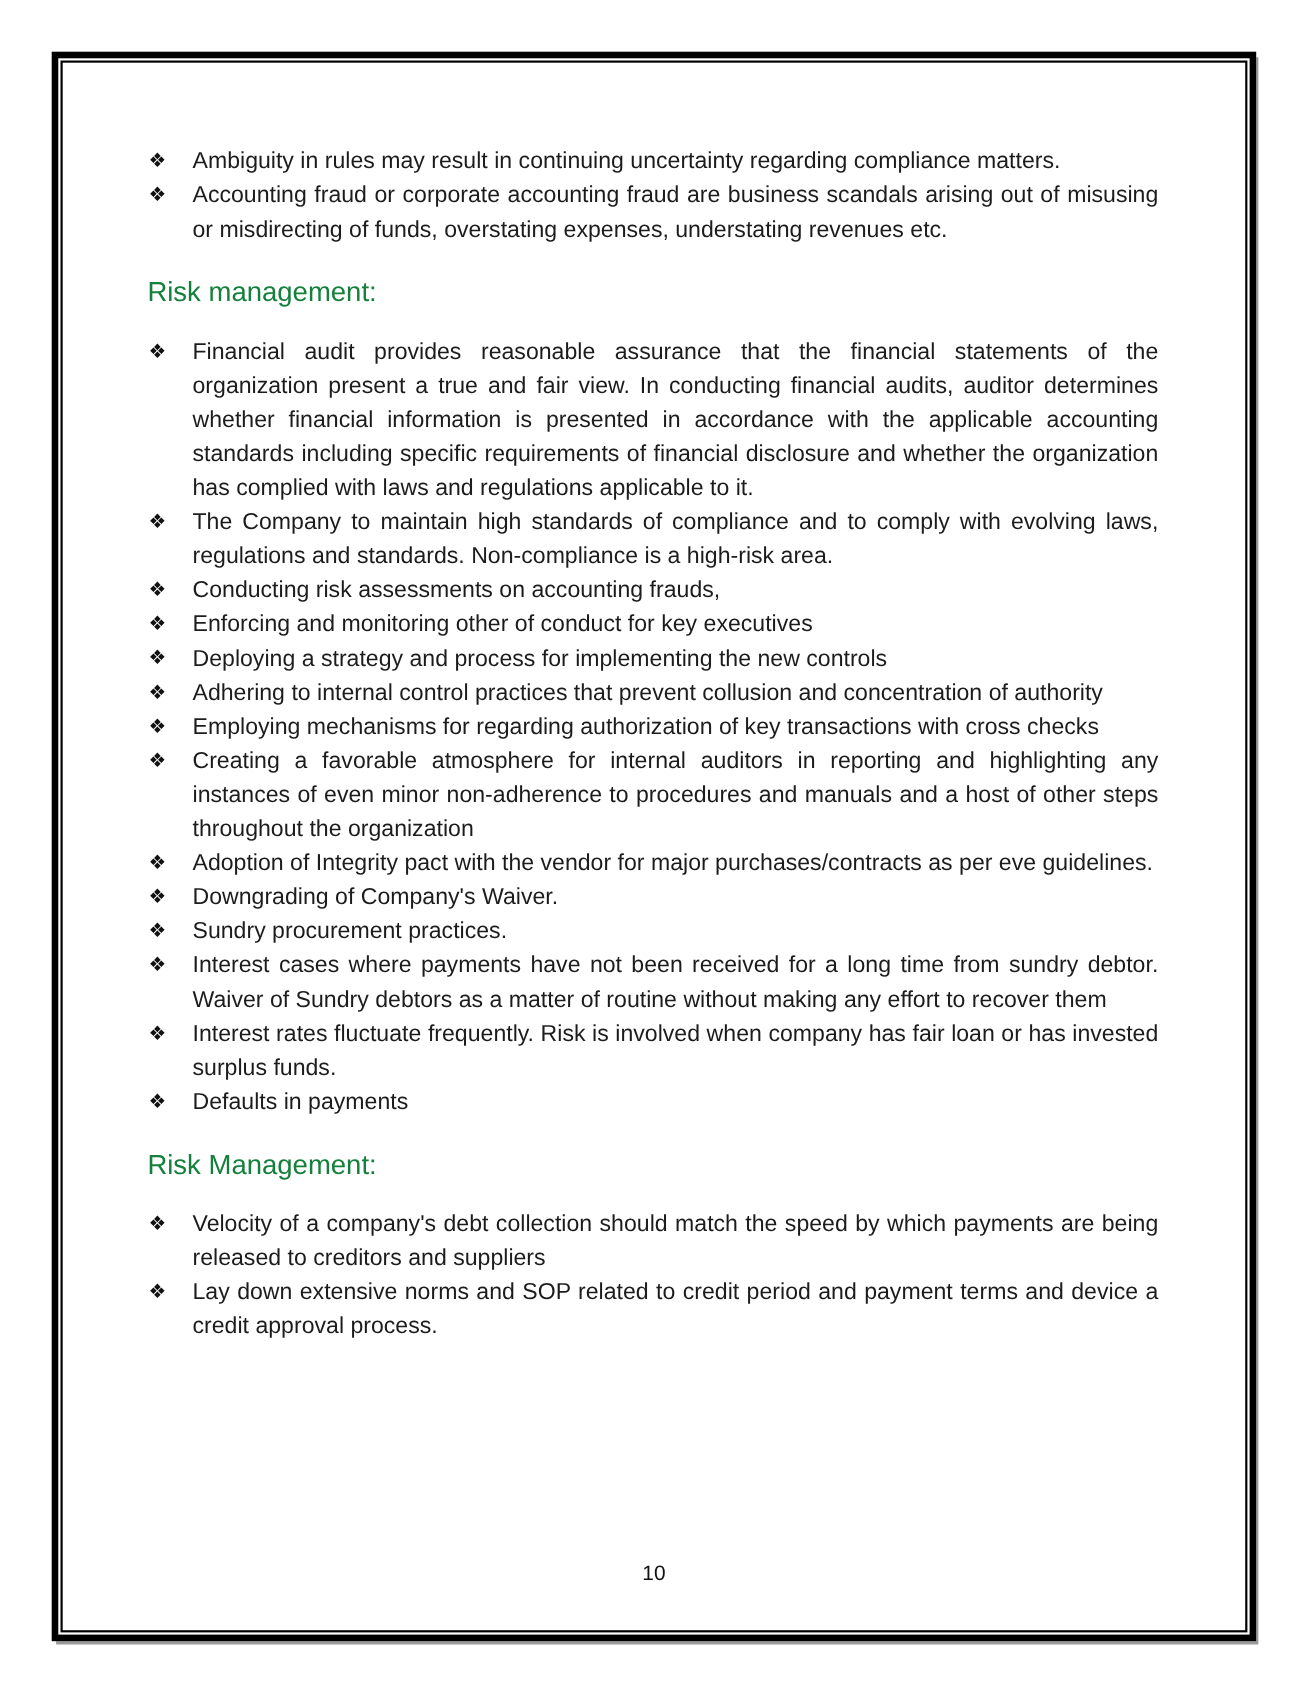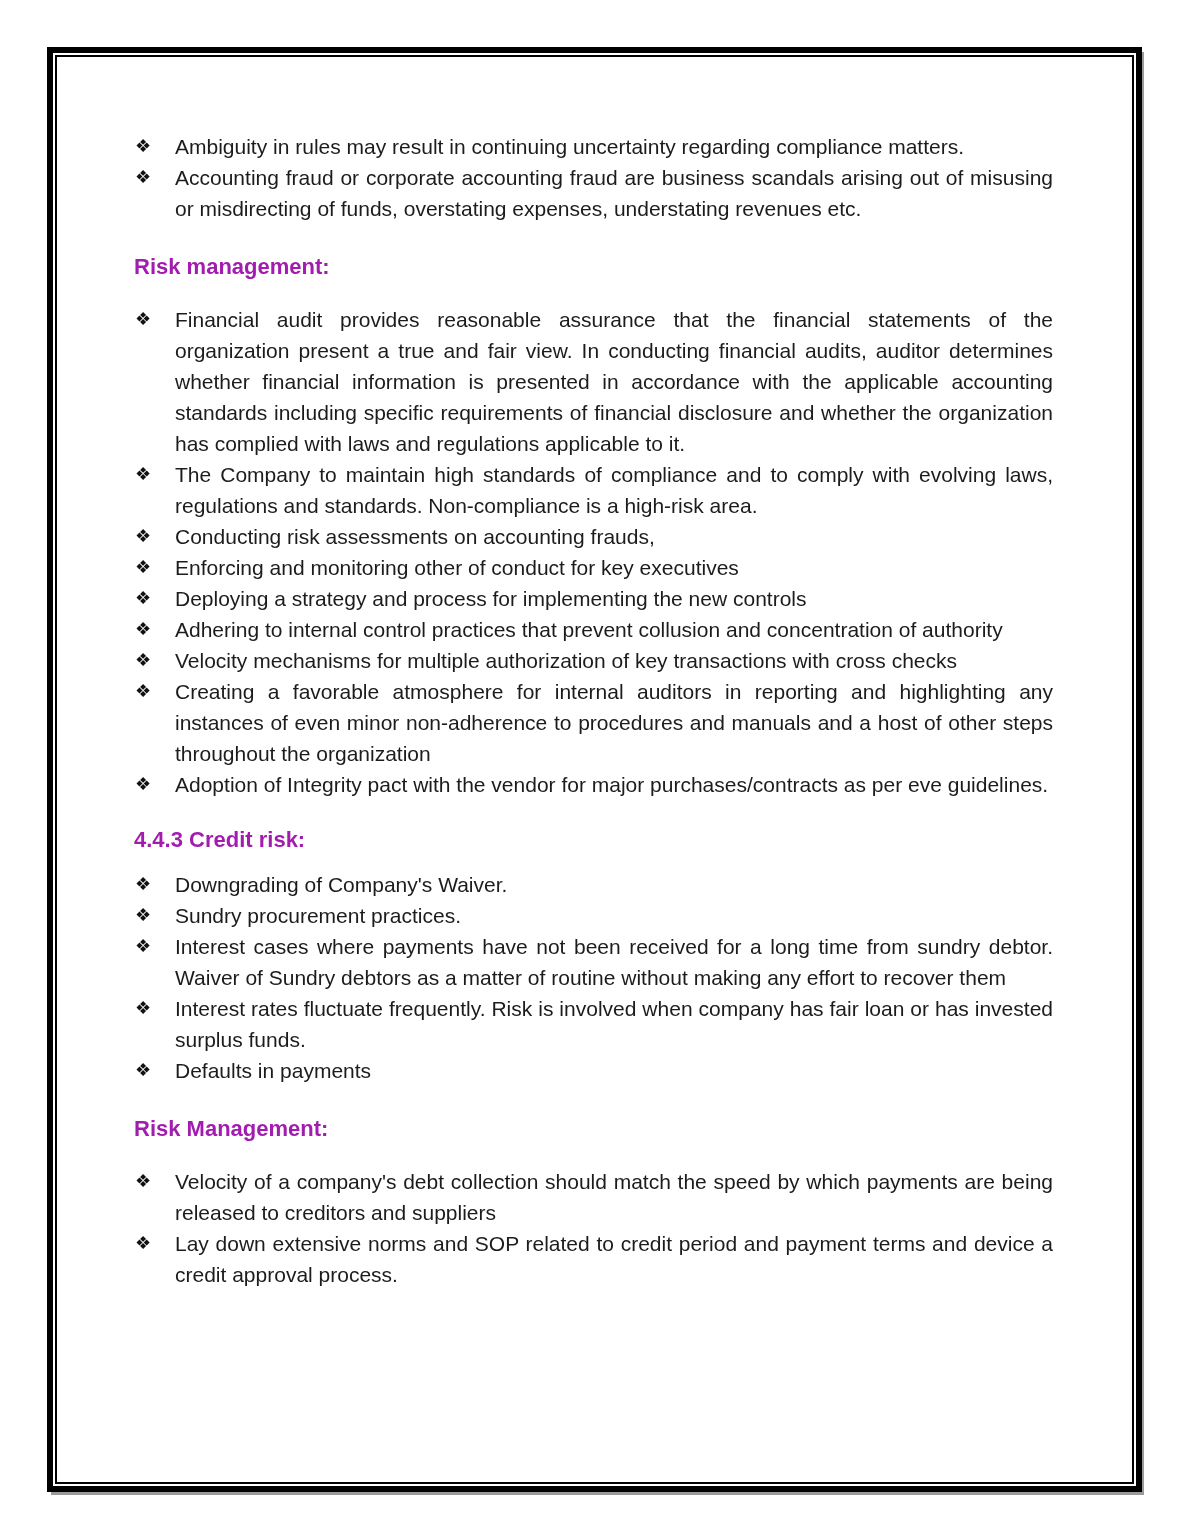--- a/index.html
+++ b/index.html
@@ -54,24 +54,24 @@
     font-size: 18px;
     line-height: 31px;
     color: #111;
     padding-left: 1px;
   }
   .bt {
     flex: 1 1 auto;
     text-align: justify;
   }
   .hd {
-    font-size: 22px;
+    font-size: 25px;
     line-height: 31px;
-    font-weight: bold;
-    color: #a21caf;
+    font-weight: normal;
+    color: #15803d;
     margin: 27px 0 22px 0;
   }
   .hd.tight-top { margin-top: 24px; }
   .hd.tight-bottom { margin-bottom: 14px; }
   .page-number {
     position: absolute;
     left: 0;
     right: 0;
     bottom: 44px;
     text-align: center;
@@ -120,33 +120,32 @@
         <li class="bi">
           <span class="bm">❖</span>
           <span class="bt">Deploying a strategy and process for implementing the new controls</span>
         </li>
         <li class="bi">
           <span class="bm">❖</span>
           <span class="bt">Adhering to internal control practices that prevent collusion and concentration of authority</span>
         </li>
         <li class="bi">
           <span class="bm">❖</span>
-          <span class="bt">Velocity mechanisms for multiple authorization of key transactions with cross checks</span>
+          <span class="bt">Employing mechanisms for regarding authorization of key transactions with cross checks</span>
         </li>
         <li class="bi">
           <span class="bm">❖</span>
           <span class="bt">Creating a favorable atmosphere for internal auditors in reporting and highlighting any instances of even minor non-adherence to procedures and manuals and a host of other steps throughout the organization</span>
         </li>
         <li class="bi">
           <span class="bm">❖</span>
           <span class="bt">Adoption of Integrity pact with the vendor for major purchases/contracts as per eve guidelines.</span>
         </li>
       </ul>
 
-      <h2 class="hd tight-top tight-bottom">4.4.3 Credit risk:</h2>
 
       <ul class="bullets">
         <li class="bi">
           <span class="bm">❖</span>
           <span class="bt">Downgrading of Company's Waiver.</span>
         </li>
         <li class="bi">
           <span class="bm">❖</span>
           <span class="bt">Sundry procurement practices.</span>
         </li>
@@ -171,14 +170,15 @@
           <span class="bm">❖</span>
           <span class="bt">Velocity of a company's debt collection should match the speed by which payments are being released to creditors and suppliers</span>
         </li>
         <li class="bi">
           <span class="bm">❖</span>
           <span class="bt">Lay down extensive norms and SOP related to credit period and payment terms and device a credit approval process.</span>
         </li>
       </ul>
 
     </div>
+    <div class="page-number">10</div>
   </div>
 </div>
 
 </body></html>

